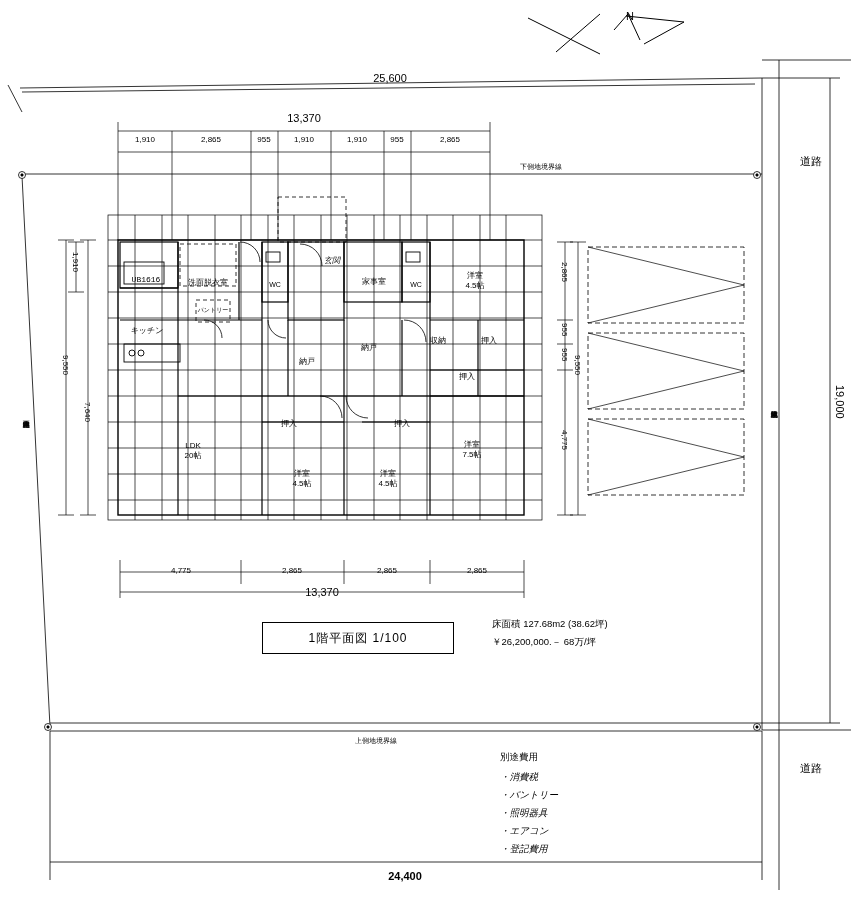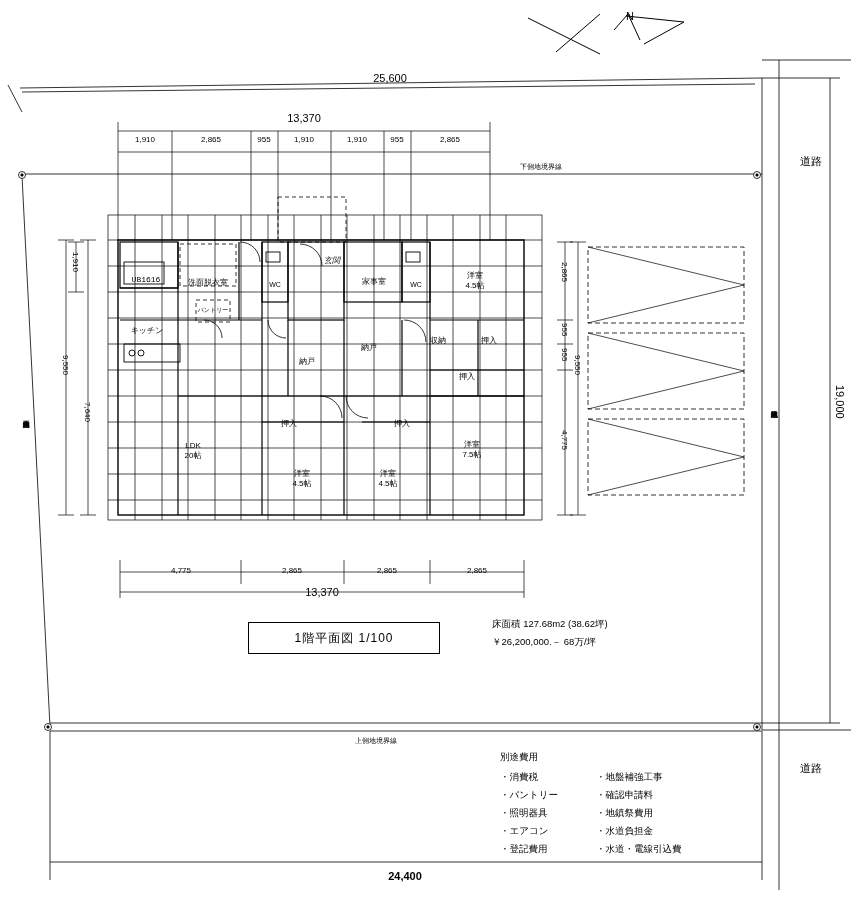--- a/index.html
+++ b/index.html
@@ -7,21 +7,21 @@
   .plan{position:absolute;left:0;top:0;width:851px;height:899px;}
   .lbl{position:absolute;font-size:11px;line-height:1.1;white-space:nowrap;color:#000;}
   .lbl.c{transform:translateX(-50%);}
   .lbl.vert{writing-mode:vertical-rl;text-orientation:mixed;}
   .lbl.tiny{font-size:7px;}
   .lbl.small{font-size:8px;}
   .room{position:absolute;font-size:8px;line-height:1.25;text-align:center;transform:translate(-50%,-50%);white-space:nowrap;}
   .titlebox{position:absolute;border:1px solid #000;display:flex;align-items:center;justify-content:center;font-size:12px;letter-spacing:1px;}
   .costs{position:absolute;font-size:9.5px;line-height:1.9;}
   .costs .hdr{margin-bottom:2px;}
-  .costcols{display:flex;gap:38px;}
+  .costcols{display:flex;gap:26px;font-style:italic;}
   .area{position:absolute;font-size:9.5px;line-height:1.9;}
 </style>
 </head>
 <body>
 
 <svg class="plan" viewBox="0 0 851 899" width="851" height="899">
   <g fill="none" stroke="#000" stroke-width="0.8">
 
     <line x1="20" y1="88" x2="762" y2="78"></line>
     <line x1="20" y1="174" x2="762" y2="174"></line>
@@ -304,40 +304,33 @@
 </div>
 <div class="room" style="left:388px;top:479px;">
   <div>洋室</div>
   <div>4.5帖</div>
 </div>
 <div class="room" style="left:472px;top:450px;">
   <div>洋室</div>
   <div>7.5帖</div>
 </div>
 
-<div class="titlebox" style="left:248px;top:622px;width:190px;height:30px;text-align:center;">
+<div class="titlebox" style="left:262px;top:622px;width:190px;height:30px;text-align:center;">
   <span>1階平面図  1/100</span>
 </div>
 
 <div class="area" style="left:463px;top:615px;margin-left:29px;">
   <div>床面積 127.68m2 (38.62坪)</div>
   <div>￥26,200,000.－  68万/坪</div>
 </div>
 
 <div class="costs" style="left:500px;top:748px;">
   <div class="hdr">別途費用</div>
   <div class="costcols">
     <div>
       <div>・消費税</div>
       <div>・パントリー</div>
       <div>・照明器具</div>
       <div>・エアコン</div>
       <div>・登記費用</div>
     </div>
-    <div>
-      <div>・地盤補強工事</div>
-      <div>・確認申請料</div>
-      <div>・地鎮祭費用</div>
-      <div>・水道負担金</div>
-      <div>・水道・電線引込費</div>
-    </div>
   </div>
 </div>
 
 </body></html>

